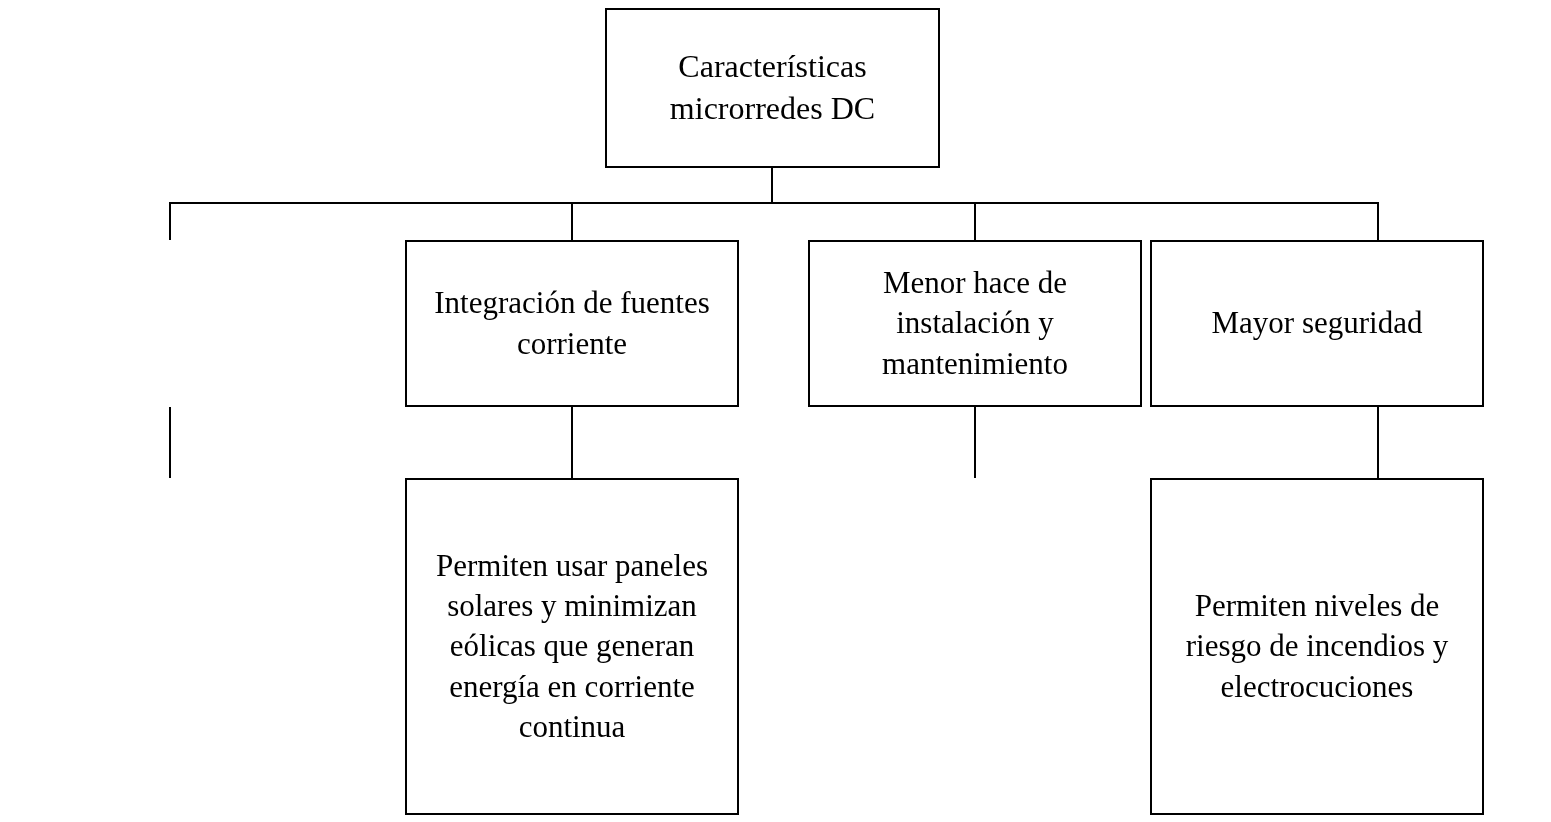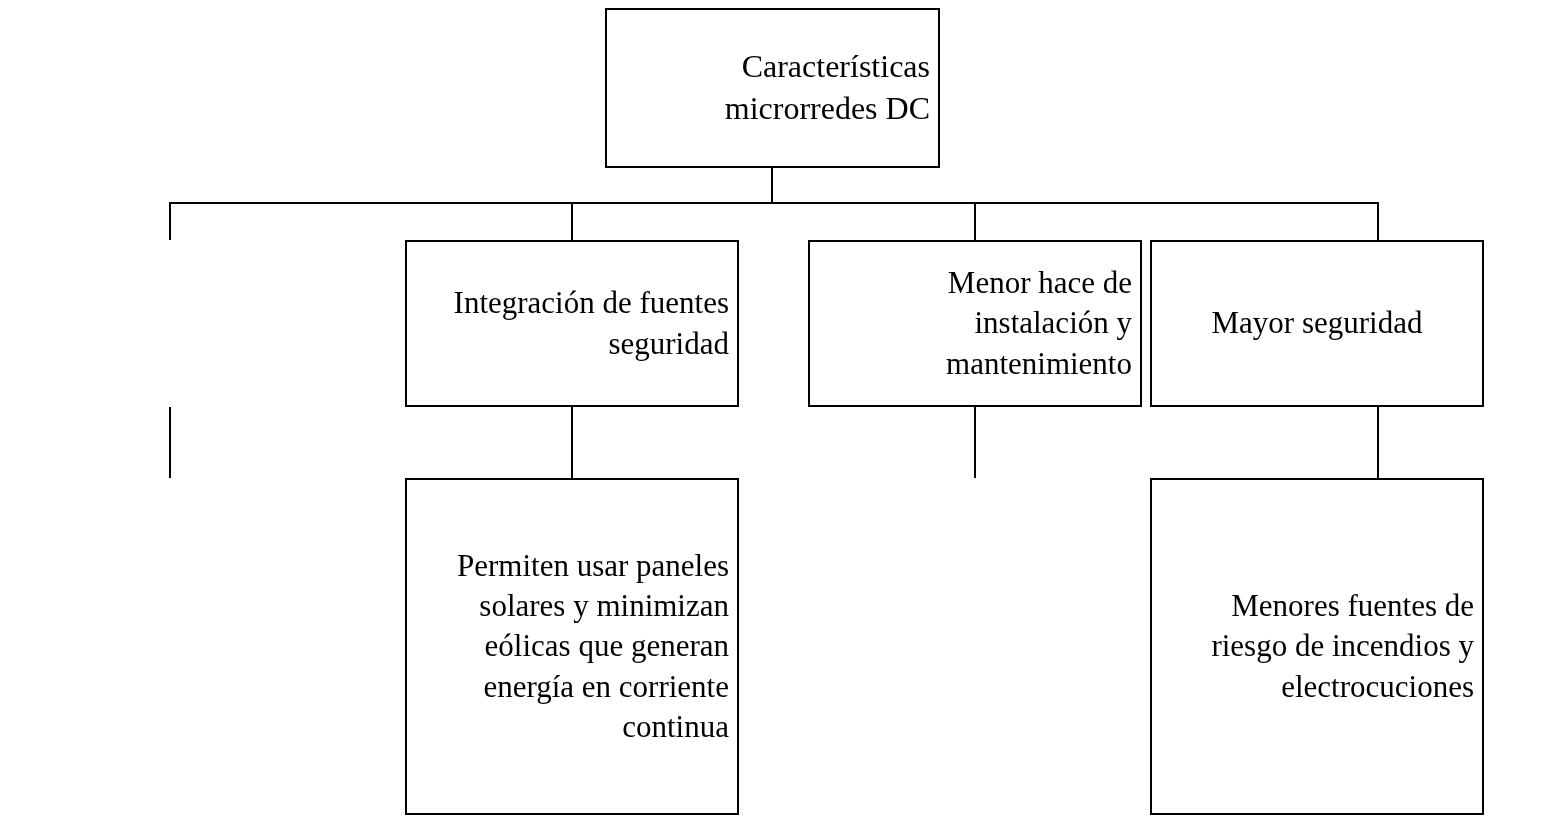--- a/index.html
+++ b/index.html
@@ -16,21 +16,21 @@
     color: #000000;
   }
   .node {
     position: absolute;
     box-sizing: border-box;
     border: 2px solid #000000;
     background: #ffffff;
     display: flex;
     align-items: center;
     justify-content: center;
-    text-align: right;
+    text-align: center;
     font-size: 31px;
     line-height: 1.3;
     padding: 4px 8px;
   }
   .node-root {
     left: 605px; top: 8px;
     width: 335px; height: 160px;
     font-size: 32px;
   }
   .node-branch {
@@ -81,34 +81,34 @@
   <div class="line v stub-1"></div>
   <div class="line v stub-2"></div>
   <div class="line v stub-3"></div>
   <div class="line v conn-0"></div>
   <div class="line v conn-1"></div>
   <div class="line v conn-2"></div>
   <div class="line v conn-3"></div>
 
 
   <div class="node node-branch col-1">
-    <span>Integración de fuentes seguridad</span>
+    <span>Integración de fuentes corriente</span>
   </div>
 
   <div class="node node-branch col-2">
     <span>Menor hace de instalación y mantenimiento</span>
   </div>
 
   <div class="node node-branch col-3">
     <span>Mayor seguridad</span>
   </div>
 
 
   <div class="node node-detail col-1">
     <span>Permiten usar paneles solares y minimizan eólicas que generan energía en corriente continua</span>
   </div>
 
 
   <div class="node node-detail col-3">
-    <span>Menores fuentes de riesgo de incendios y electrocuciones</span>
+    <span>Permiten niveles de riesgo de incendios y electrocuciones</span>
   </div>
 
 </div>
 
 </body></html>

